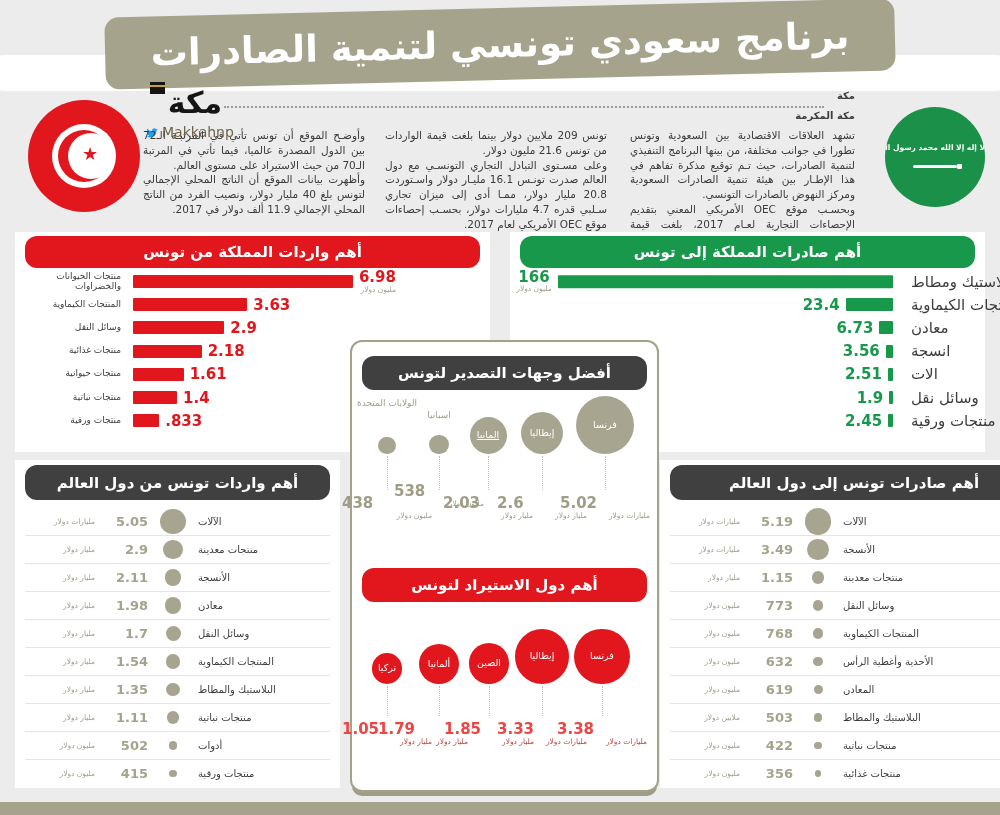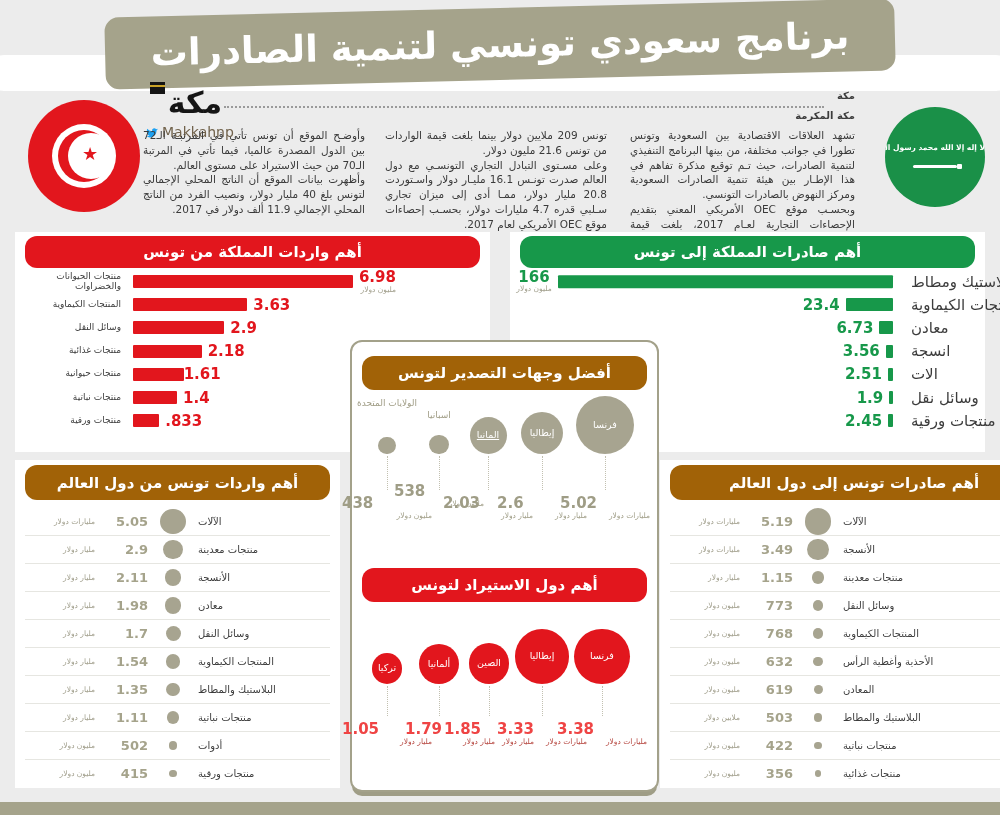--- a/index.html
+++ b/index.html
@@ -46,21 +46,21 @@
   .p-chart-l{left:15px;top:232px;width:475px;height:220px;}
   .p-chart-r{left:510px;top:232px;width:475px;height:220px;}
   .p-list-l{left:15px;top:460px;width:325px;height:328px;}
   .p-list-r{left:660px;top:460px;width:388px;height:328px;}
   .p-mid{left:350px;top:340px;width:305px;height:448px;border:2px solid #a3a18a;border-radius:12px;
          box-shadow:0 6px 0 -2px #9f9d86;z-index:5;}
   .hdr{position:absolute;left:10px;right:10px;display:flex;align-items:center;justify-content:center;
        color:#fff;font-weight:bold;font-size:15px;direction:rtl;border-radius:12px;}
   .hdr.red{background:#e2161d;}
   .hdr.green{background:#17984a;}
-  .hdr.olive{background:#a16207;}
+  .hdr.olive{background:#404040;}
   .hdr.top{top:4px;height:32px;}
 
   
   .lrows{position:absolute;left:10px;right:6px;top:38px;}
   .lrow{height:23.2px;display:flex;align-items:center;}
   .llabel{width:96px;font-size:9px;text-align:right;direction:rtl;line-height:1.1;color:#3c3c3c;}
   .lbar{height:13px;background:#e2161d;margin-left:12px;border-radius:1px;flex:none;}
   .valstack{margin-left:6px;display:flex;flex-direction:column;line-height:1.05;}
   .num{direction:ltr;unicode-bidi:isolate;font-weight:bold;font-size:15px;}
   .val-red{color:#e2161d;}
@@ -168,21 +168,21 @@
         <span class="num val-red" style="margin-left:6px">2.9</span>
       </div>
       <div class="lrow">
         <span class="llabel">منتجات غذائية</span>
         <span class="lbar" style="width: 68.7px;"></span>
         <span class="num val-red" style="margin-left:6px">2.18</span>
       </div>
       <div class="lrow">
         <span class="llabel">منتجات حيوانية</span>
         <span class="lbar" style="width: 50.7px;"></span>
-        <span class="num val-red" style="margin-left:0">1.61</span>
+        <span class="num val-red" style="margin-left:6px">1.61</span>
       </div>
       <div class="lrow">
         <span class="llabel">منتجات نباتية</span>
         <span class="lbar" style="width: 44.1px;"></span>
         <span class="num val-red" style="margin-left:6px">1.4</span>
       </div>
       <div class="lrow">
         <span class="llabel">منتجات ورقية</span>
         <span class="lbar" style="width: 26.2px;"></span>
         <span class="num val-red" style="margin-left:6px">.833</span>
@@ -295,21 +295,21 @@
       </div>
     <div class="bubwrap" style="left:250px;top:290px">
         <div class="bub red" style="width: 55.2px; height: 55.2px;">فرنسا</div>
       </div>
     <div class="conn" style="left:35px;top:344px;height:30px"></div>
     <div class="conn" style="left:87px;top:344px;height:30px"></div>
     <div class="conn" style="left:137px;top:344px;height:30px"></div>
     <div class="conn" style="left:190px;top:344px;height:30px"></div>
     <div class="conn" style="left:250px;top:344px;height:30px"></div>
     <div class="vb redv" style="left:-10px;top:378px"><span class="num">1.05</span><span class="u">مليار دولار</span></div>
-    <div class="vb redv" style="left:53px;top:378px"><span class="num">1.79</span><span class="u">مليار دولار</span></div>
+    <div class="vb redv" style="left:26px;top:378px"><span class="num">1.79</span><span class="u">مليار دولار</span></div>
     <div class="vb redv" style="left:92px;top:378px"><span class="num">1.85</span><span class="u">مليار دولار</span></div>
     <div class="vb redv" style="left:145px;top:378px"><span class="num">3.33</span><span class="u">مليارات دولار</span></div>
     <div class="vb redv" style="left:205px;top:378px"><span class="num">3.38</span><span class="u">مليارات دولار</span></div>
   </div>
 
   <div class="panel p-list-l">
     <div class="hdr olive list">أهم واردات تونس من دول العالم</div>
     <div class="trows">
       <div class="trow">
           <span class="tunit">مليارات دولار</span>

